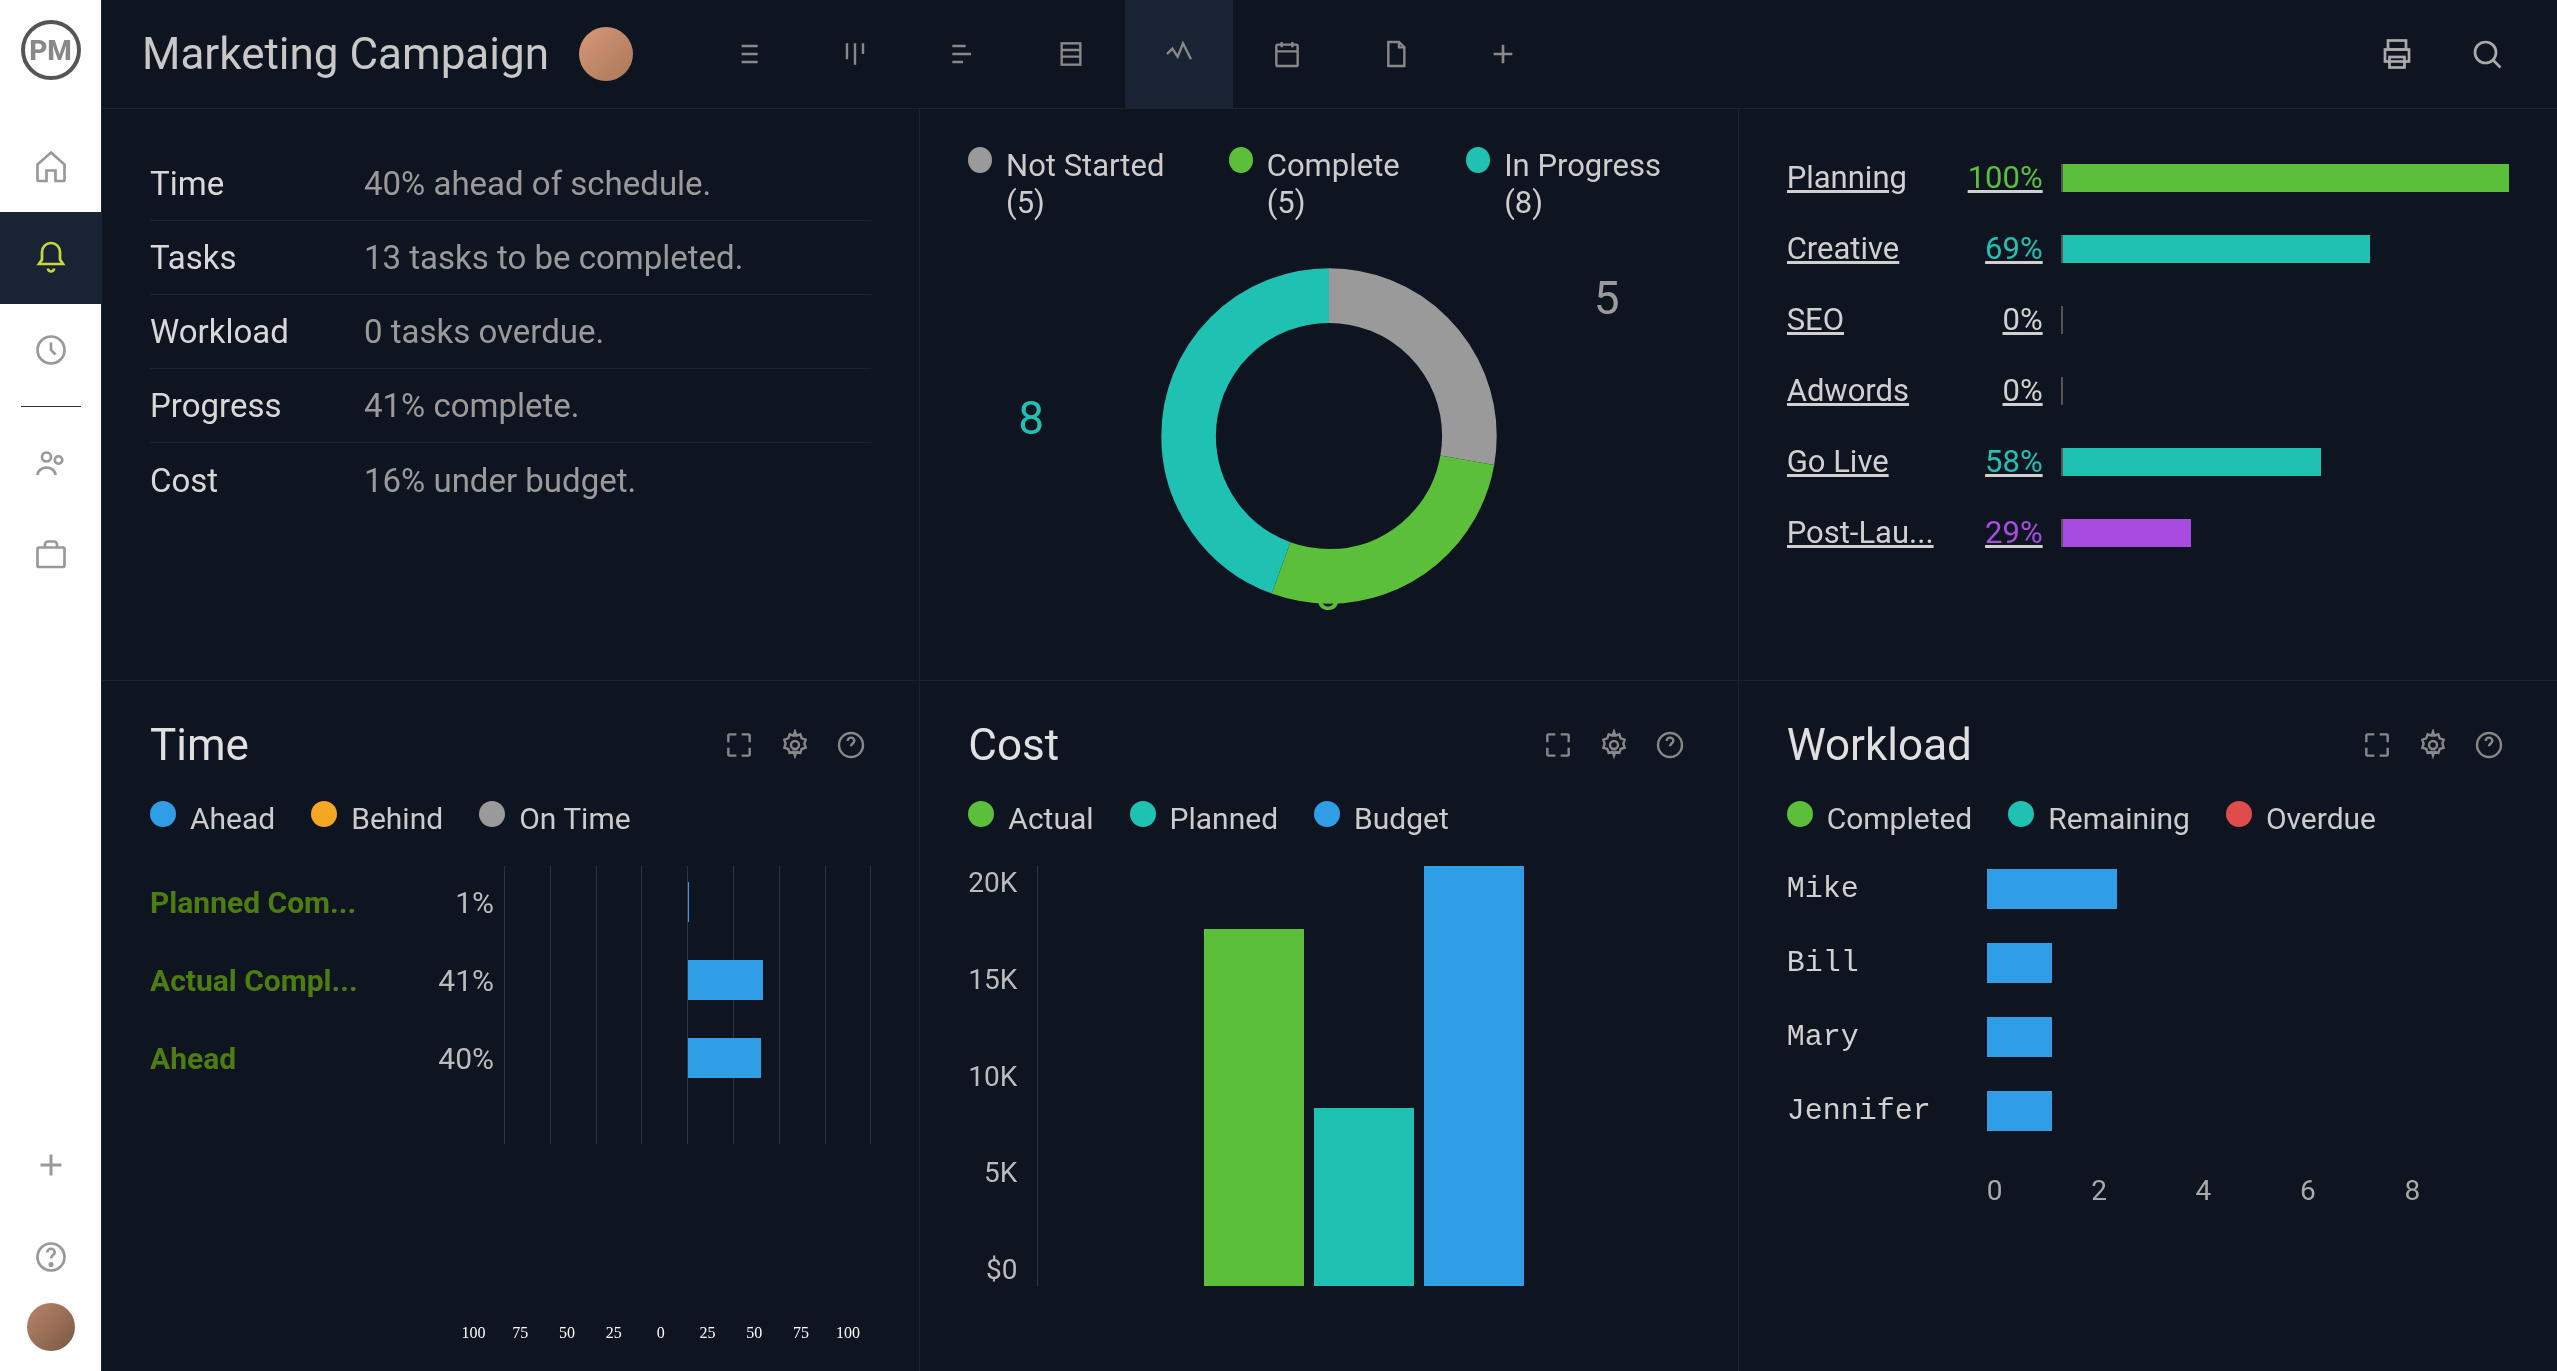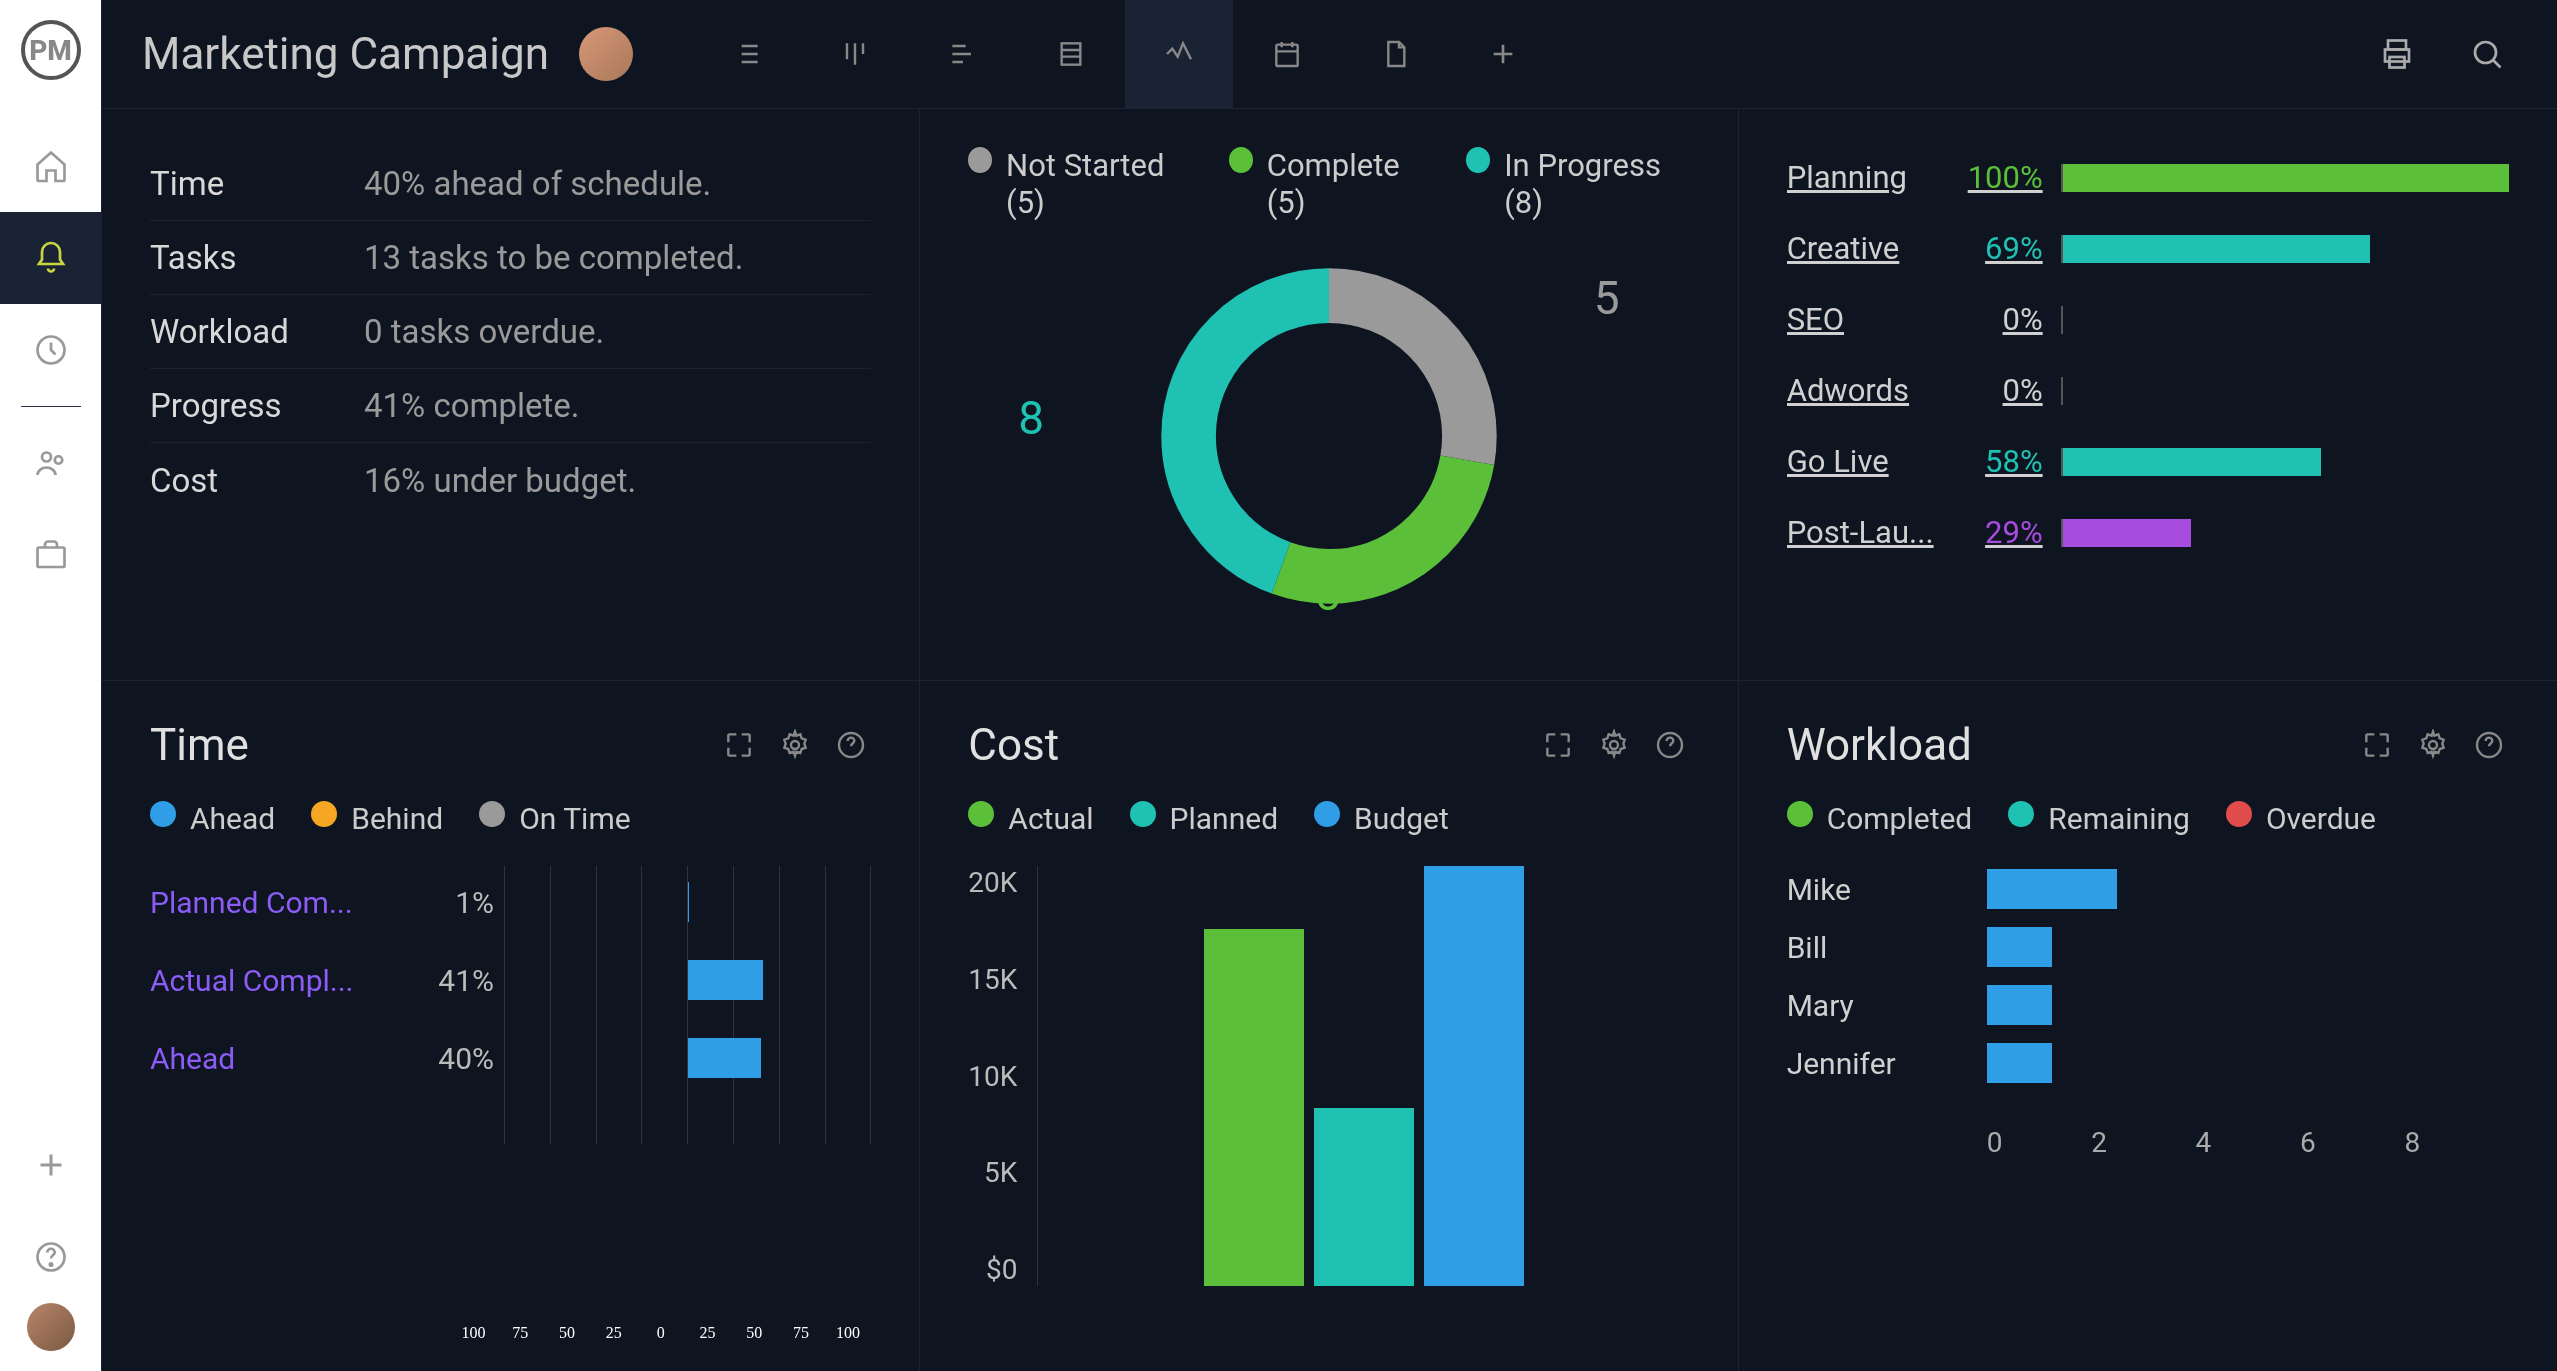--- a/index.html
+++ b/index.html
@@ -124,33 +124,33 @@
 .panel-title { font-size: 44px; color: #e0e0e0; flex: 1; }
 .panel-actions { display: flex; gap: 16px; color: #888; }
 .panel-actions .pa { width: 40px; height: 40px; display:flex; align-items:center; justify-content:center; cursor:pointer; }
 .panel-actions svg { width: 32px; height: 32px; }
 
 .mini-legend { display: flex; gap: 36px; font-size: 30px; color: #ccc; margin-bottom: 30px; }
 .time-axis { display: flex; font-size: 16px; color: #ffffff; margin-top: 10px; font-family: Liberation Serif, serif; }
 .time-axis span { flex:1; text-align:center; }
 .time-rows { position: relative; z-index: 1; display: flex; flex-direction: column; gap: 26px; padding-top: 10px;}
 .trow { display: flex; align-items: center; height: 52px; font-size: 30px; }
-.trow-label { width: 224px; white-space:nowrap; overflow:hidden; text-overflow:ellipsis; color:#8b5cf6; }
+.trow-label { width: 224px; white-space:nowrap; overflow:hidden; text-overflow:ellipsis; color:#4d7c0f;font-weight:bold; }
 .trow-pct { width: 120px; text-align: right; color: #bbb; margin-right: 10px; }
 .trow-track { flex: 1; position: relative; height: 40px; }
 .trow-bar { position: absolute; top: 0; bottom: 0; background: #2f9ee6; }
 
 .cost-chart { position: relative; height: 420px; display:flex; }
 .cost-yaxis { display:flex; flex-direction:column; justify-content:space-between; align-items:flex-end; padding-right:20px; font-size:28px; color:#bbb; }
 .cost-plot { flex:1; position:relative; border-left:1px solid #2a3444; }
 .cost-bars { position:absolute; inset:0; display:flex; align-items:flex-end; justify-content:center; gap:10px; padding: 0 60px; }
 .cbar { width: 100px; }
 
 .wl-chart { position: relative; }
-.wl-rows { display:flex; flex-direction:column; gap:12px; }
+.wl-rows { display:flex; flex-direction:column; gap:28px;font-family:Liberation Mono, monospace; }
 .wlrow { display:flex; align-items:center; font-size:30px; height:46px; }
 .wlrow-label { width: 200px; color:#d0d0d0; }
 .wlrow-track { flex:1; height:40px; }
 .wlrow-bar { height:100%; background:#2f9ee6; }
 .wl-axis { display:flex; margin-top: 40px; font-size:28px; color:#aaa; margin-left:200px; }
 .wl-axis span { flex:1; }
 .t-green { color:#5bbf3a; }
 .t-teal { color:#1fc1b3; }
 .t-grey { color:#9a9a9a; }
 .t-purple { color:#a84ce0; }

